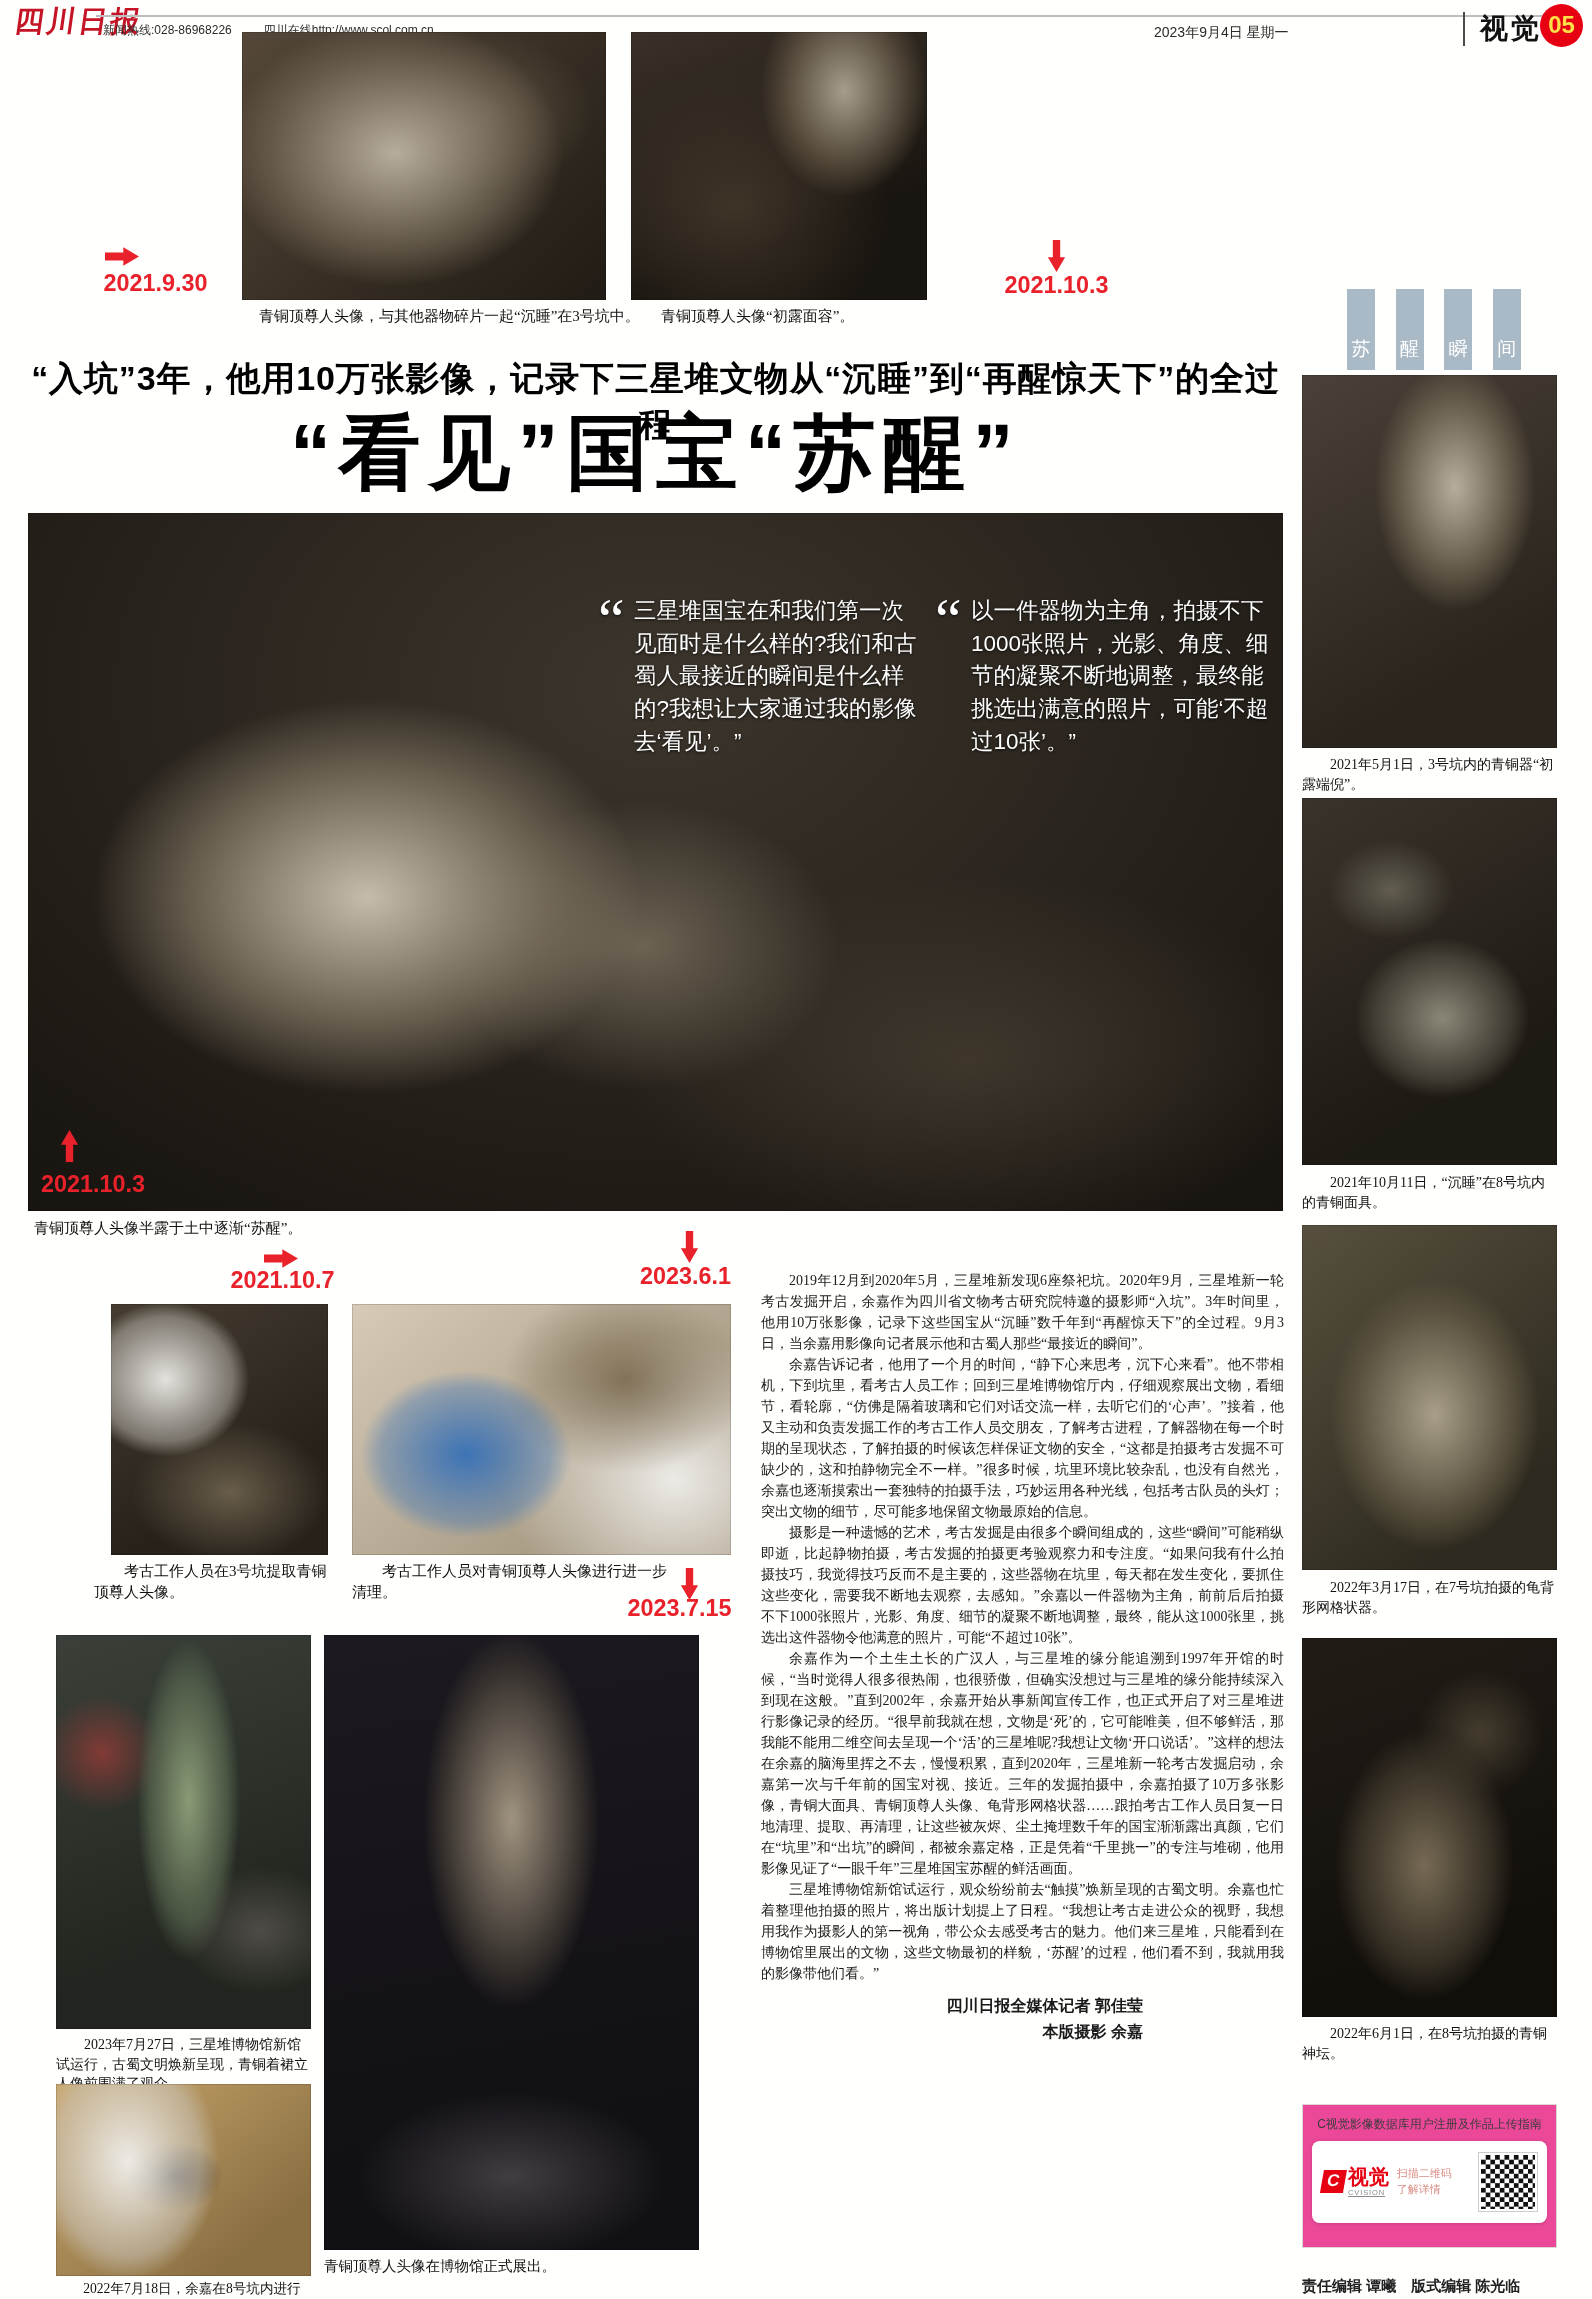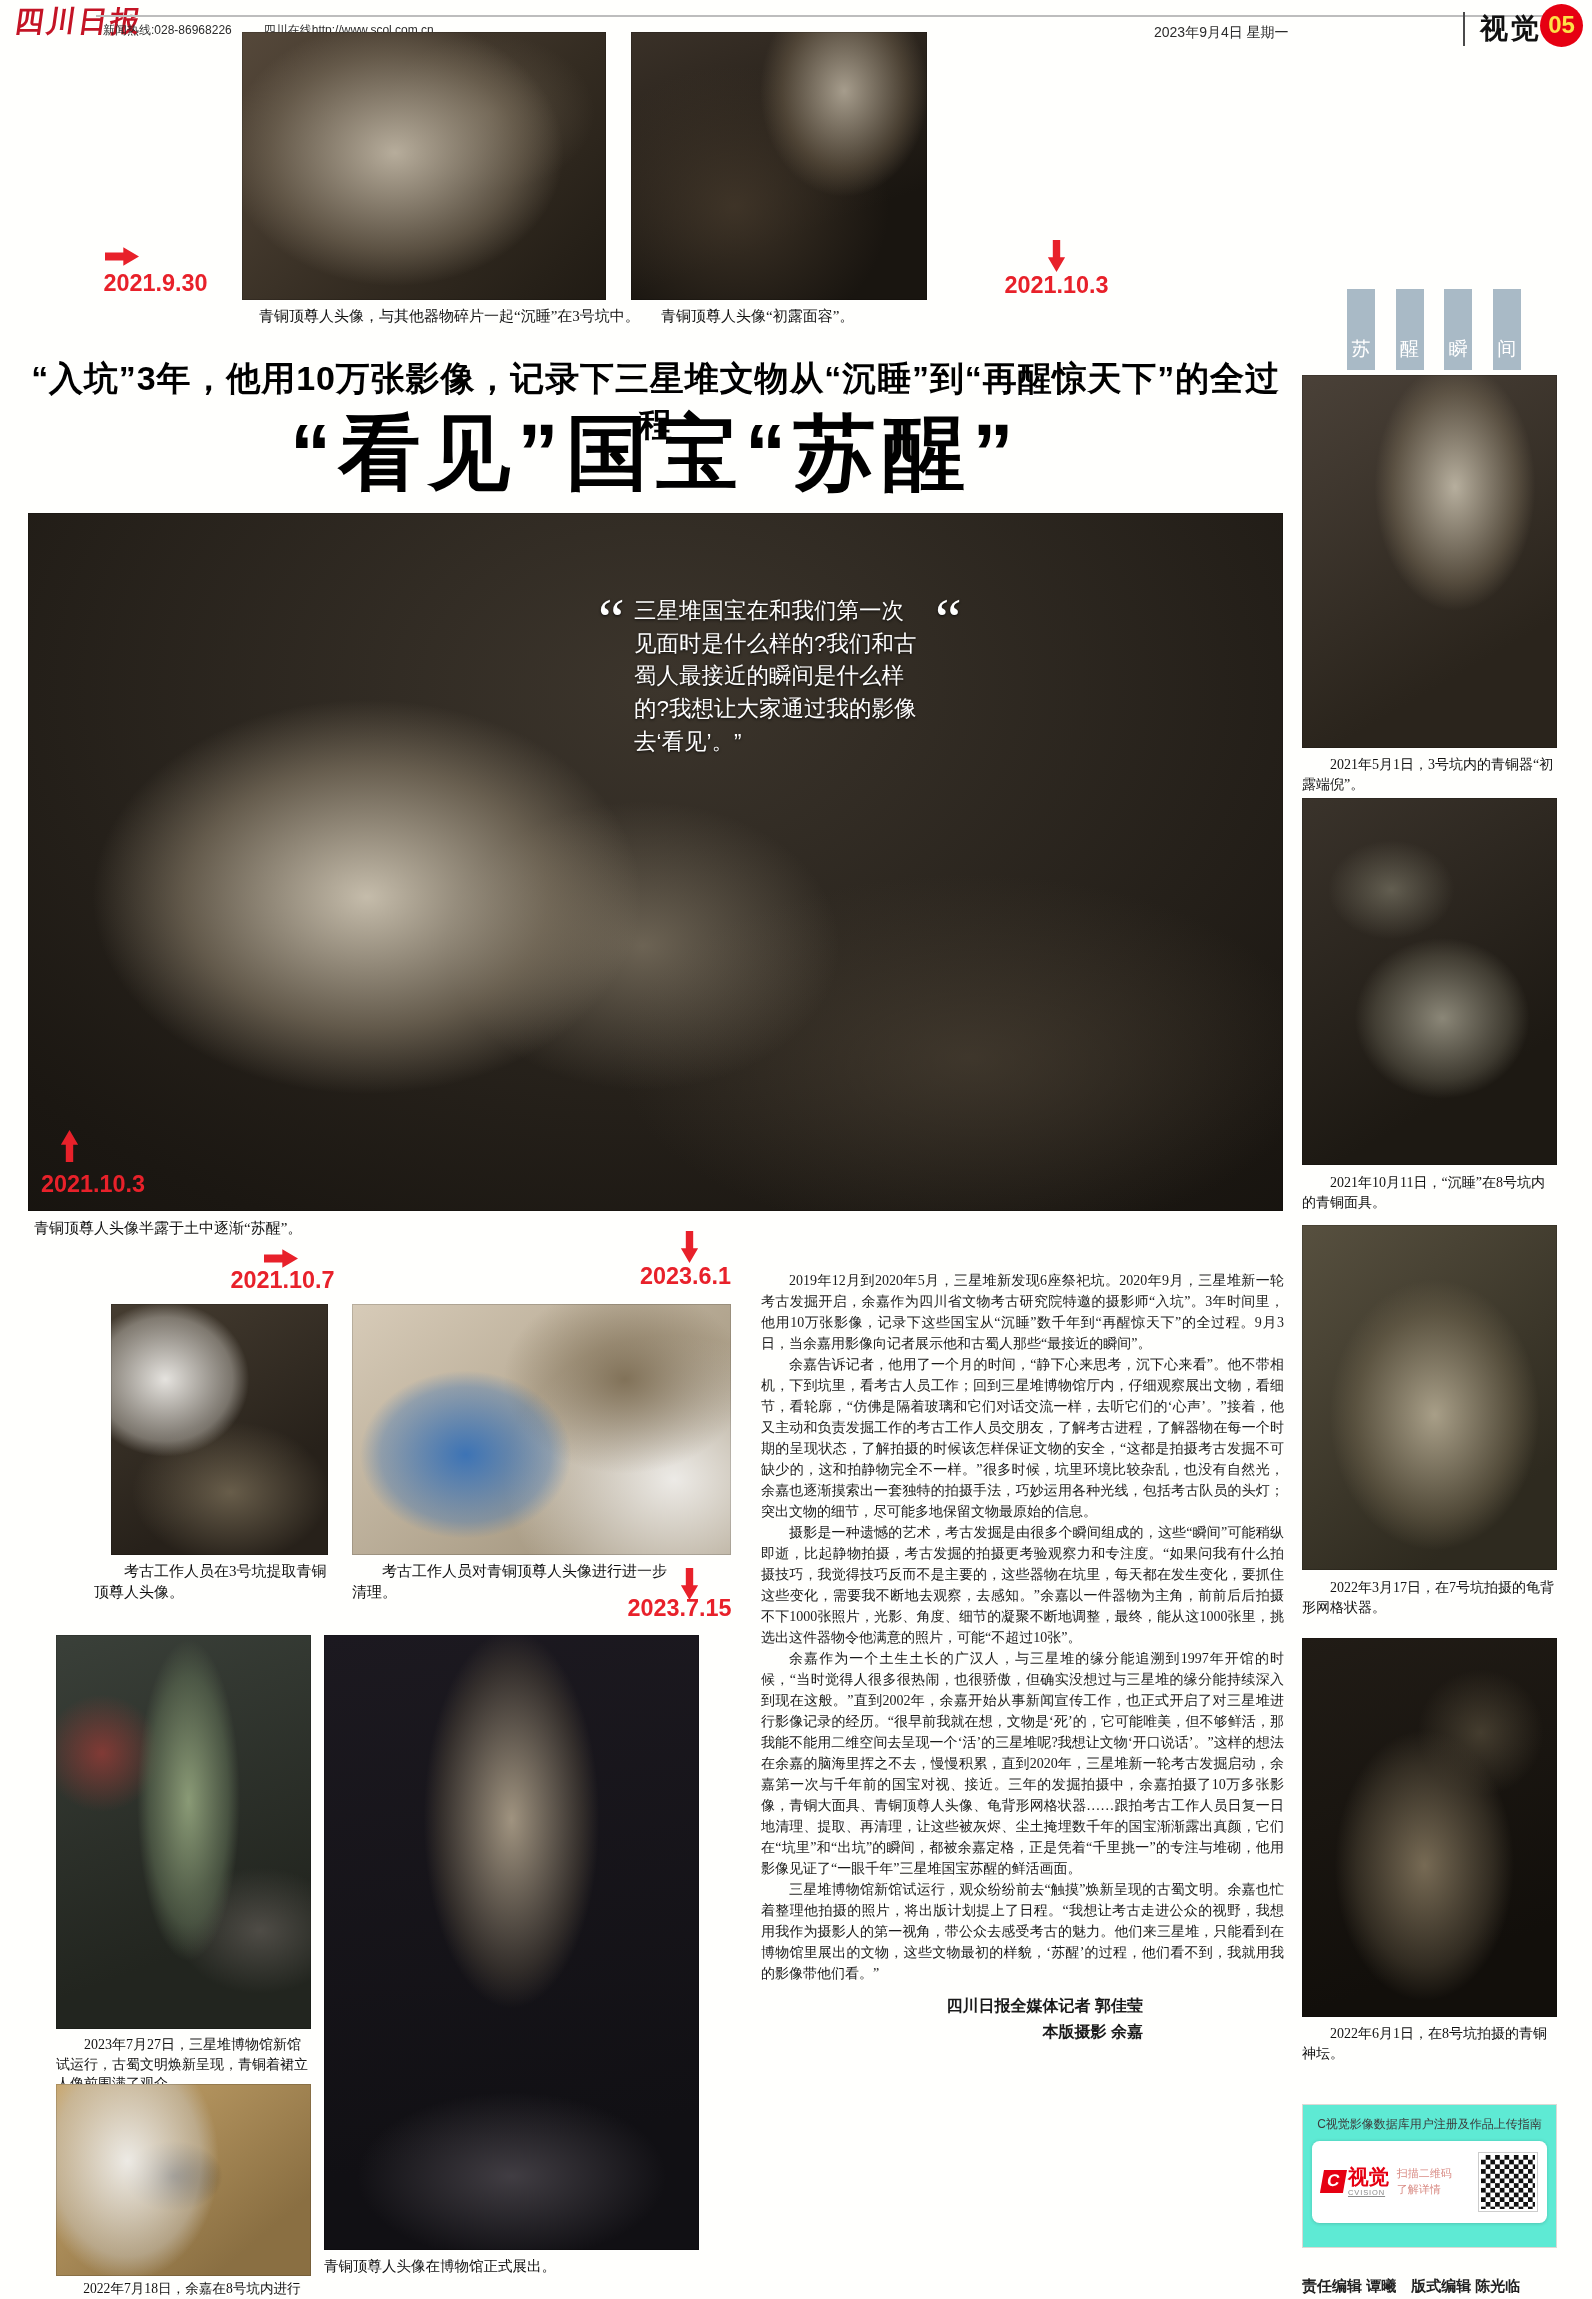--- a/index.html
+++ b/index.html
@@ -137,21 +137,21 @@
                    font-family:"Liberation Serif",serif;}
   .photo-sideA{left:1302px;top:375px;width:255px;height:373px;}
   .cap-sideA{left:1302px;top:755px;width:255px;text-indent:2em;font-size:14px;}
   .photo-sideB{left:1302px;top:798px;width:255px;height:367px;}
   .cap-sideB{left:1302px;top:1173px;width:255px;text-indent:2em;font-size:14px;}
   .photo-sideC{left:1302px;top:1225px;width:255px;height:345px;}
   .cap-sideC{left:1302px;top:1578px;width:255px;text-indent:2em;font-size:14px;}
   .photo-sideD{left:1302px;top:1638px;width:255px;height:379px;}
   .cap-sideD{left:1302px;top:2024px;width:255px;text-indent:2em;font-size:14px;}
 
-  .promo{left:1302px;top:2104px;width:255px;height:144px;background:#5eead4;border:0.9px solid #dcd9d4;
+  .promo{left:1302px;top:2104px;width:255px;height:144px;background:#ec4899;border:0.9px solid #dcd9d4;
          position:absolute;box-sizing:border-box;}
   .promo-title{margin:11.2px 13px 7.5px;font-size:12px;text-align:center;color:#3c3c3c;
                font-family:"Liberation Sans",sans-serif;}
   .promo-card{margin:0 9.4px;background:#fff;border-radius:7.5px;height:82px;display:flex;
               align-items:center;padding:0 9.4px;gap:7.5px;box-shadow:0 0.9px 3.7px rgba(0,0,0,.15);}
   .promo-logo{display:flex;align-items:center;gap:3.7px;}
   .promo-logo .cmark{width:22.5px;height:22.5px;background:#e60012;color:#fff;font-weight:900;
               font-family:"Liberation Sans",sans-serif;font-size:17px;display:flex;align-items:center;
               justify-content:center;transform:skewX(-10deg);}
   .promo-logo .ltxt{color:#e60012;font-weight:900;font-size:20.6px;font-family:"Liberation Sans",sans-serif;line-height:1;}
@@ -199,20 +199,21 @@
   <div class="abs kicker">“入坑”3年，他用10万张影像，记录下三星堆文物从“沉睡”到“再醒惊天下”的全过程</div>
   <div class="abs main-title">“看见”国宝“苏醒”</div>
 
   <div class="ph ph-main main-photo">
     <div class="quote quote-left">
       <span class="qmark">“</span>
       <p>三星堆国宝在和我们第一次见面时是什么样的?我们和古蜀人最接近的瞬间是什么样的?我想让大家通过我的影像去‘看见’。”</p>
     </div>
     <div class="quote quote-right">
       <span class="qmark">“</span>
+      <p>以一件器物为主角，拍摄不下1000张照片，光影、角度、细节的凝聚不断地调整，最终能挑选出满意的照片，可能‘不超过10张’。”</p>
     </div>
     <div class="photo-date-arrow">
       <svg class="arrow-svg" width="19" height="32" viewBox="0 0 14 26">
           <path d="M7 0l7 12h-4v14H4V12H0z" fill="#e8212a"></path>
         </svg>
     </div>
     <div class="photo-date red-date">2021.10.3</div>
   </div>
   <div class="abs cap main-caption">青铜顶尊人头像半露于土中逐渐“苏醒”。</div>
 

